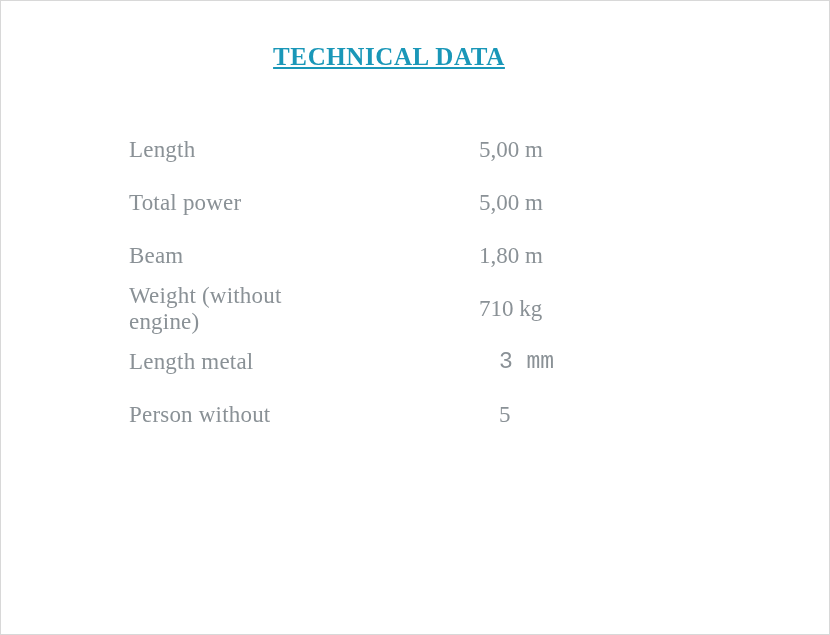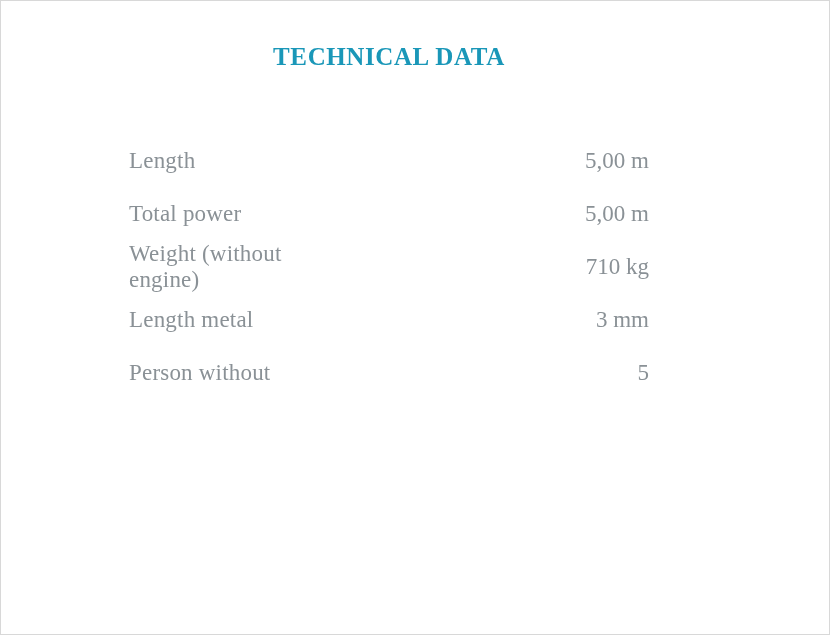--- a/index.html
+++ b/index.html
@@ -25,68 +25,73 @@
     position: absolute;
     top: 42px;
     left: 0;
     width: 776px;
     text-align: center;
     font-family: "Liberation Serif", serif;
     font-weight: bold;
     font-size: 25px;
     letter-spacing: 0.6px;
     color: #1a97b8;
+    text-decoration: underline;
   }
   .spec-table {
     position: absolute;
-    top: 133px;
+    top: 122px;
     left: 128px;
     width: 520px;
     border-collapse: collapse;
   }
   .spec-table td {
     padding: 0;
     font-family: "Liberation Serif", serif;
     font-size: 23px;
     color: #8a9196;
     height: 53px;
     vertical-align: middle;
   }
   .spec-label {
     text-align: left;
     width: 300px;
     letter-spacing: 0.2px;
   }
   .spec-value {
-    text-align: right;
+    text-align: left;
     width: 220px;
     padding-left: 130px !important;
   }
   .spec-value.pad-1 { padding-left: 146px !important; }
-  .spec-value.pad-2 { padding-left: 150px !important; }
+  .spec-value.pad-2 { padding-left: 150px !important; font-family: Liberation Mono, monospace; }
   .spec-value.pad-3 { padding-left: 150px !important; }
 </style>
 </head>
 <body>
 
 <div class="page">
 
   <div class="title">TECHNICAL DATA</div>
 
   <table class="spec-table">
     <tbody>
       <tr>
         <td class="spec-label">Length</td>
         <td class="spec-value">5,00 m</td>
       </tr>
       <tr>
         <td class="spec-label">Total power</td>
         <td class="spec-value">5,00 m</td>
       </tr>
       <tr>
+        <td class="spec-label">Beam</td>
+        <td class="spec-value">1,80 m</td>
+      </tr>
+      <tr>
         <td class="spec-label">Weight (without engine)</td>
         <td class="spec-value">710 kg</td>
       </tr>
       <tr>
         <td class="spec-label">Length metal</td>
         <td class="spec-value pad-2">3 mm</td>
       </tr>
       <tr>
         <td class="spec-label">Person without</td>
         <td class="spec-value pad-3">5</td>

